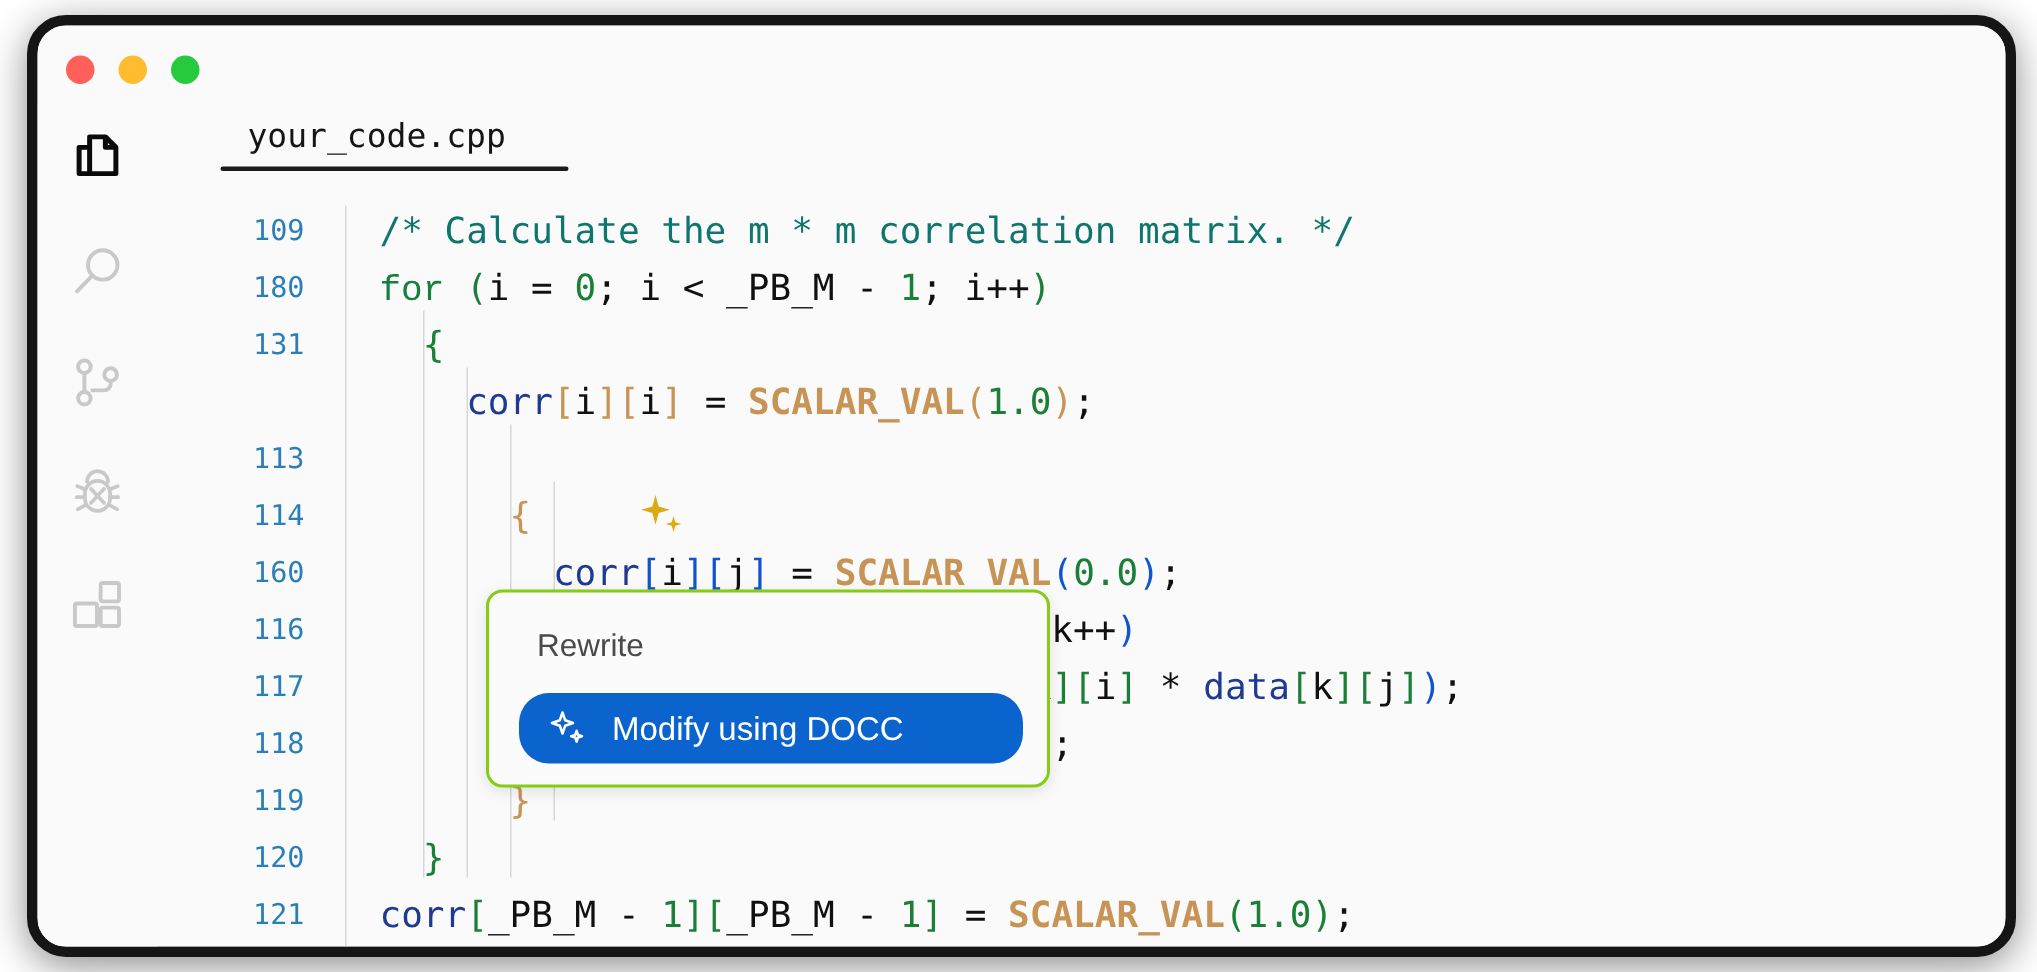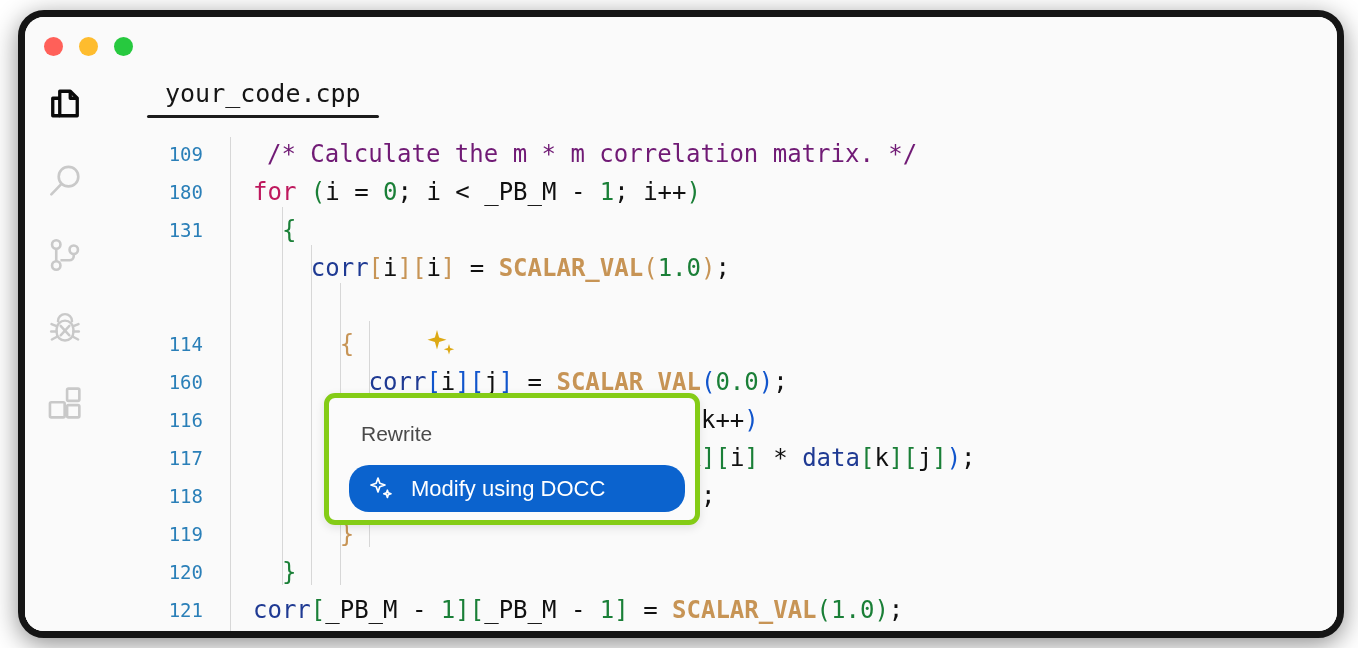--- a/index.html
+++ b/index.html
@@ -78,21 +78,21 @@
   }
 
   
   .tabbar {
     position: absolute;
     left: 42px; top: 10px;
     width: 232px;
   }
   .tab-label {
     font-family: "DejaVu Sans Mono", monospace;
-    font-size: 25px;
+    font-size: 22px;
     color: #151515;
     letter-spacing: 0px;
     padding: 0 18px 7px 18px;
     display: inline-block;
   }
   .tab-underline {
     height: 3px;
     background: #1c1c1c;
     width: 232px;
     border-radius: 2px;
@@ -143,37 +143,37 @@
   }
 
   
   .guide {
     position: absolute;
     width: 1px;
     background: #d7d7d7;
   }
 
   
-  .t-comment { color: #701a75; margin-left: 14px; }
-  .t-kw      { color: #be185d; }
+  .t-comment { color: #0f766e; }
+  .t-kw      { color: #15803d; font-family: Liberation Mono, monospace; }
   .t-num     { color: #1a7f37; }
   .t-fn      { color: #c79455; font-weight: bold; }
   .t-var     { color: #1f3a93; }
   .t-plain   { color: #101010; }
   .b-green   { color: #1a7f37; }
   .b-tan     { color: #c79455; }
   .b-blue    { color: #1155cc; }
 
   
   .popup {
     position: absolute;
     left: 219px; top: 324px;
     width: 376px; height: 132px;
     background: #fbfbfb;
-    border: 5px solid #84cc16;
+    border: 2px solid #84cc16;
     border-radius: 11px;
     box-shadow: 0 3px 10px rgba(0,0,0,0.10);
     z-index: 20;
   }
   .popup-title {
     position: absolute;
     left: 32px; top: 24px;
     font-family: "Liberation Sans", sans-serif;
     font-size: 21px;
     color: #4a4a4a;
@@ -305,20 +305,21 @@
           <div class="code-line">
             <span class="lineno">131</span>
             <span class="code-text"><span class="b-green">  {</span></span>
           </div>
 
           <div class="code-line">
             <span class="code-text"><span class="t-plain">    </span><span class="t-var">corr</span><span class="b-tan">[</span><span class="t-plain">i</span><span class="b-tan">][</span><span class="t-plain">i</span><span class="b-tan">]</span><span class="t-plain"> = </span><span class="t-fn">SCALAR_VAL</span><span class="b-tan">(</span><span class="t-num">1.0</span><span class="b-tan">)</span><span class="t-plain">;</span></span>
           </div>
 
           <div class="code-line">
+            <span class="lineno">113</span>
             <span class="sparkle-gutter">
               <svg width="34" height="32" viewBox="0 0 34 32" fill="#ddA914">
                 <path d="M12 2 L14.1 9.6 L21.5 11.8 L14.1 14 L12 21.6 L9.9 14 L2.5 11.8 L9.9 9.6 Z"></path>
                 <path d="M24 16 L25.2 20.1 L29.2 21.3 L25.2 22.5 L24 26.6 L22.8 22.5 L18.8 21.3 L22.8 20.1 Z"></path>
               </svg>
             </span>
             <span class="code-text"><span class="t-plain">    </span></span>
           </div>
 
           <div class="code-line">

